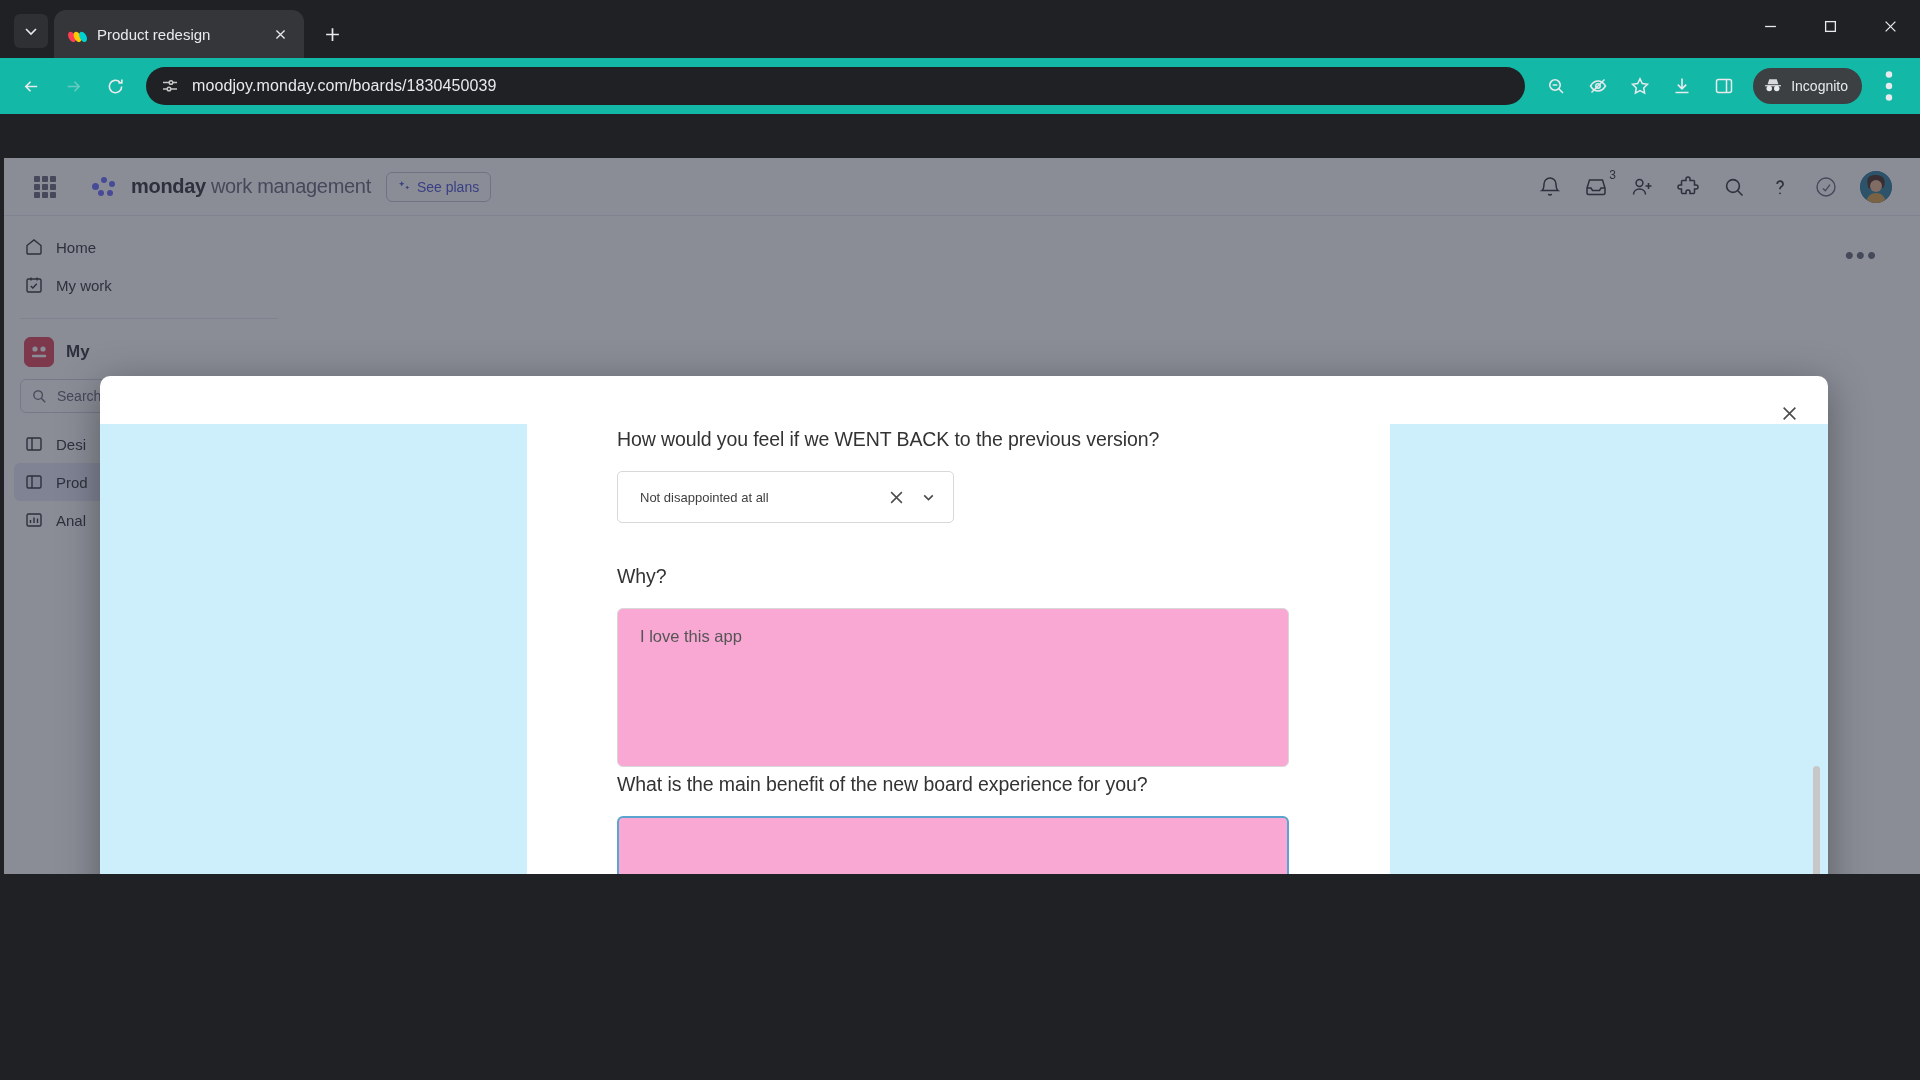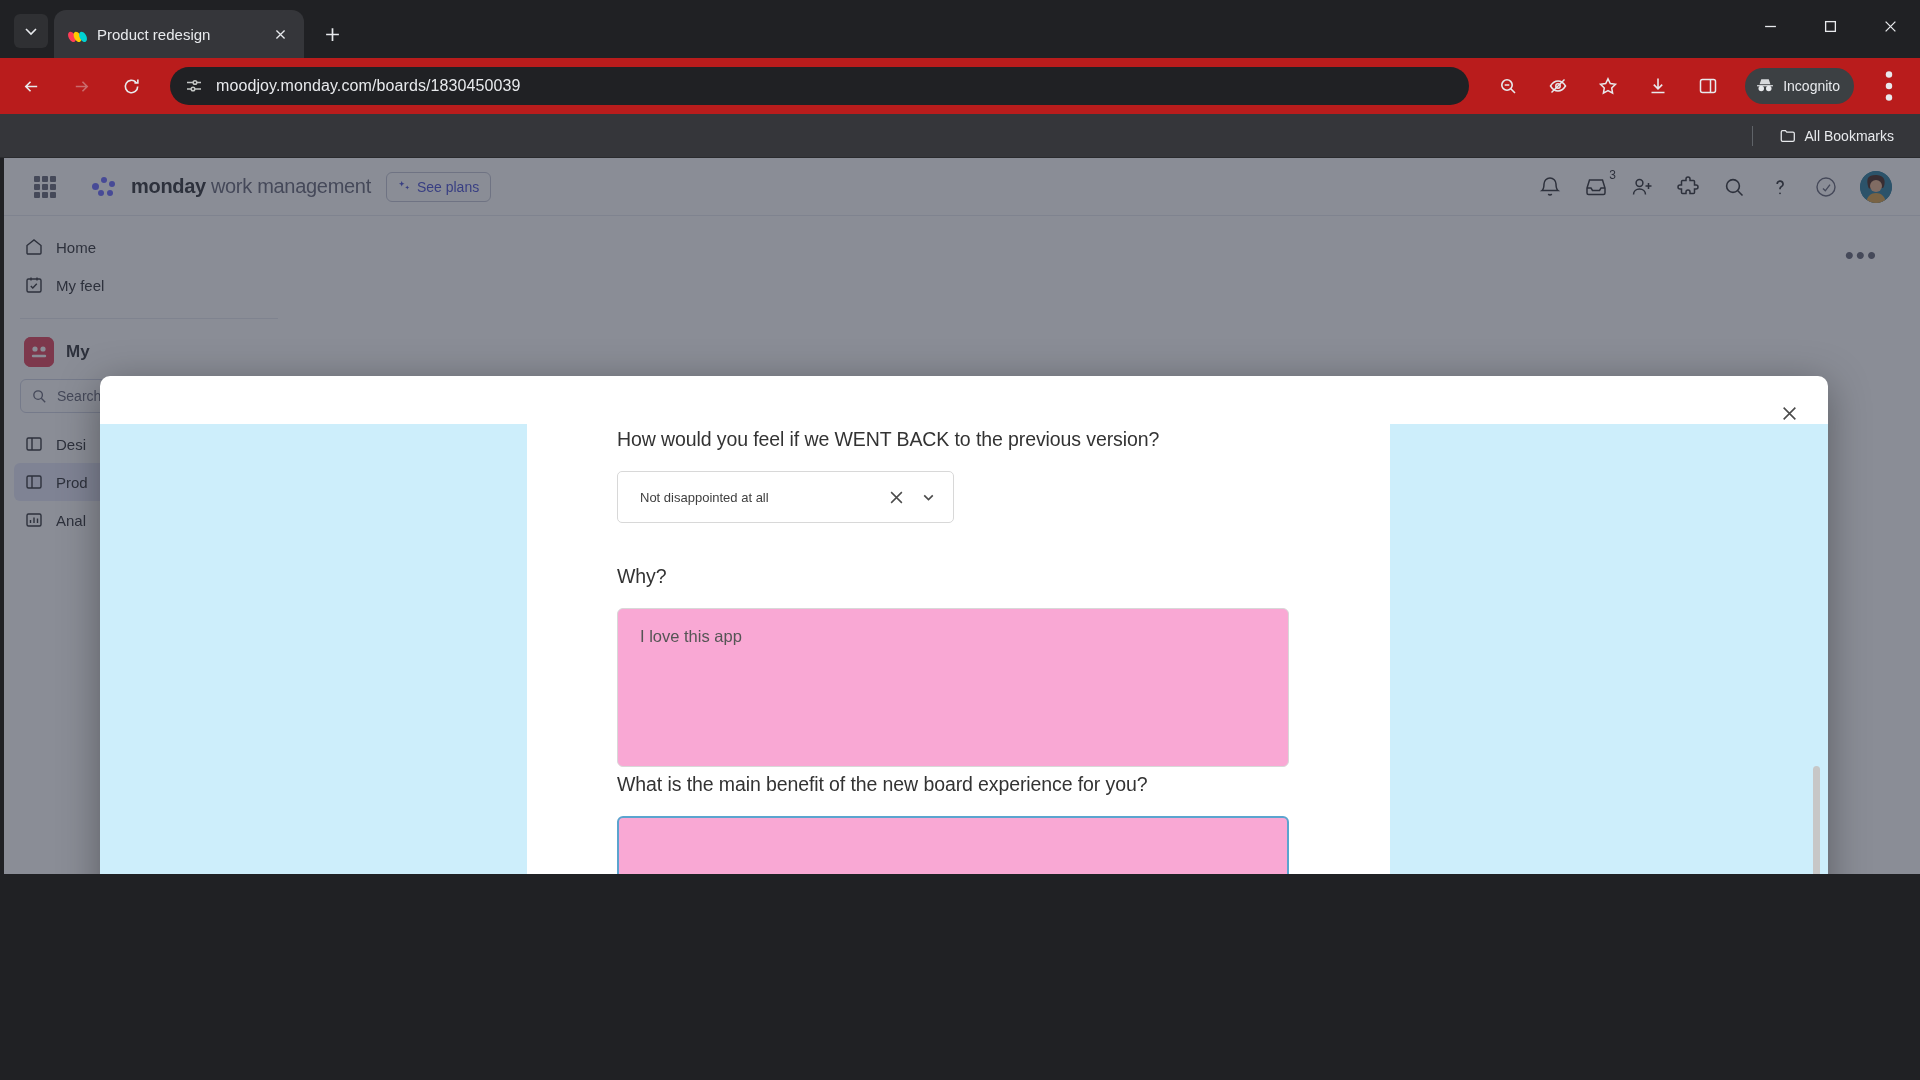--- a/index.html
+++ b/index.html
@@ -48,22 +48,22 @@
   .win-controls {
     position:absolute; right:0; top:0; height:52px; display:flex; align-items:center;
   }
   .win-btn {
     width:60px; height:52px; display:flex; align-items:center; justify-content:center;
     cursor:pointer;
   }
   .win-btn svg { width:13px; height:13px; }
 
   .toolbar {
-    height: 56px; background:#b91c1c; display:flex; align-items:center;
-    padding: 0 12px; gap: 12px;
+    height: 56px; background:#14b8a6; display:flex; align-items:center;
+    padding: 0 12px; gap: 4px;
   }
   .nav-btn {
     width:38px; height:38px; display:flex; align-items:center; justify-content:center;
     border-radius:50%; cursor:pointer; flex:0 0 38px;
   }
   .nav-btn svg { width:19px; height:19px; }
   .nav-btn.disabled { opacity:.38; }
   .omnibox {
     flex:1; height:38px; background:#202124; border-radius:19px;
     display:flex; align-items:center; padding: 0 8px 0 14px; gap:12px;
@@ -356,29 +356,20 @@
 
     <div class="menu-btn">
       <svg viewBox="0 0 20 20" fill="#e8eaed">
         <circle cx="10" cy="4" r="1.7"></circle>
           <circle cx="10" cy="10" r="1.7"></circle>
           <circle cx="10" cy="16" r="1.7"></circle>
       </svg>
     </div>
   </div>
 
-  <div class="bookmarks">
-    <div class="bm-sep"></div>
-    <div class="bm-item">
-      <svg viewBox="0 0 20 20" width="18" height="18" stroke="#e8eaed" stroke-width="1.4" fill="none">
-        <path d="M2.5 5.5a1.5 1.5 0 0 1 1.5-1.5h3.2l1.4 1.6h6.9a1.5 1.5 0 0 1 1.5 1.5v7.4a1.5 1.5 0 0 1-1.5 1.5H4a1.5 1.5 0 0 1-1.5-1.5z"></path>
-      </svg>
-      <span>All Bookmarks</span>
-    </div>
-  </div>
 
   <div class="page">
 
     <div class="m-header">
       <div class="grid-icon">
         <i></i>
           <i></i>
           <i></i>
           <i></i>
           <i></i>
@@ -472,21 +463,21 @@
           </span>
           <span>Home</span>
         </div>
         <div class="sb-item">
           <span class="sb-ic">
             <svg viewBox="0 0 20 20" fill="none" stroke="#323338" stroke-width="1.4">
               <rect x="3" y="4" width="14" height="13" rx="1.5"></rect>
               <path d="M7 2.5v3M13 2.5v3M6.8 11l2 2 4-4.2"></path>
             </svg>
           </span>
-          <span>My feel</span>
+          <span>My work</span>
         </div>
 
         <div class="sb-divider"></div>
 
         <div class="ws-row">
           <span class="ws-avatar">
             <svg viewBox="0 0 30 30" width="30" height="30">
               <rect width="30" height="30" rx="7" fill="#e2445c"></rect>
               <circle cx="11" cy="12" r="2.6" fill="#fff"></circle>
                 <circle cx="19" cy="12" r="2.6" fill="#fff"></circle>

